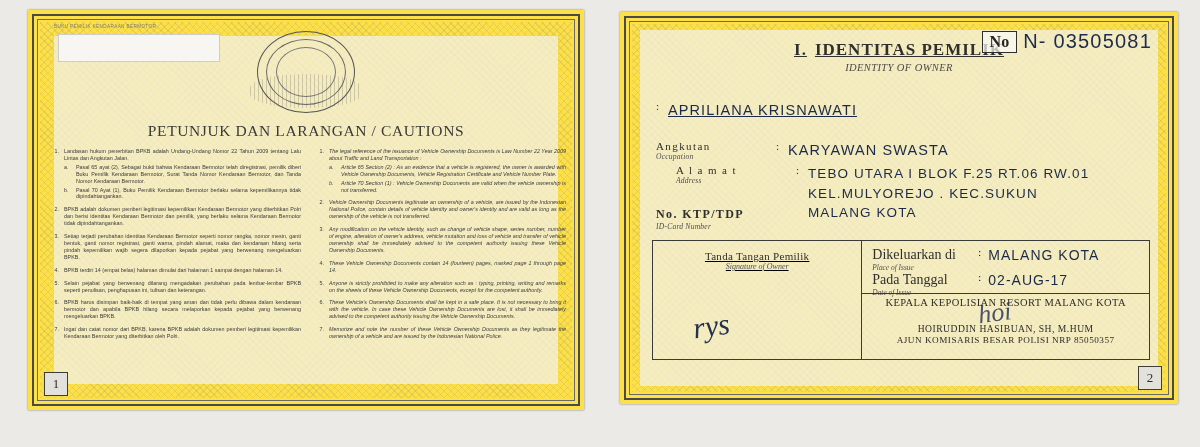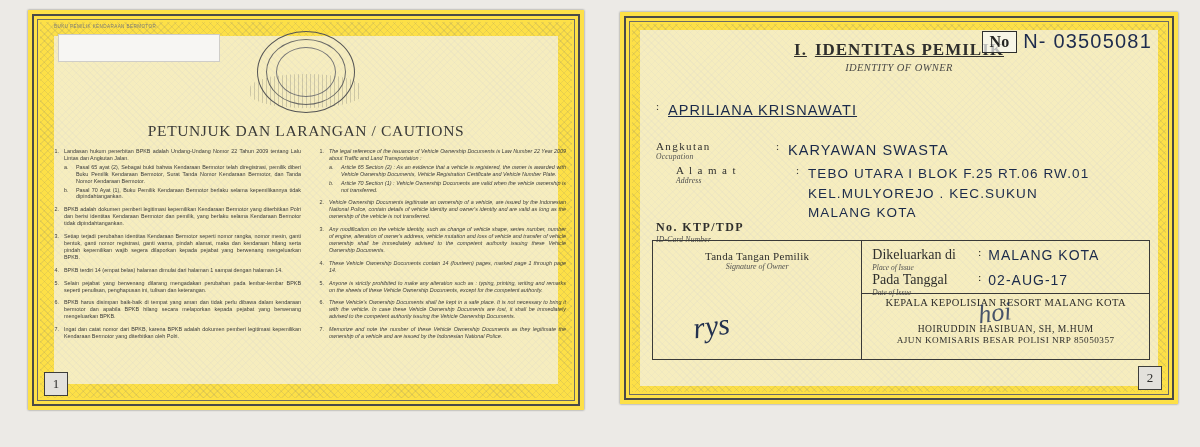--- a/index.html
+++ b/index.html
@@ -151,31 +151,31 @@
   .flabel .id{font-size:11px;letter-spacing:1.4px;color:#2f2f2d;}
   .flabel .en{font-size:7.6px;font-style:italic;color:#4f4f4d;letter-spacing:.2px;}
   .fcolon{width:12px;flex:none;font-size:11px;color:#2f2f2d;}
   .fval{
     font-family:"Liberation Sans",sans-serif;
     font-size:14.5px;letter-spacing:1.1px;color:#1b2a4a;
     line-height:1.45;
   }
   .fval.small{font-size:13.5px;}
 
-  .ktp-row{position:absolute;left:36px;top:208px;display:flex;align-items:flex-end;}
+  .ktp-row{position:absolute;left:36px;top:195px;display:flex;align-items:flex-end;}
   .ktp-row .flabel{width:118px;}
   .ktp-row .flabel .id{font-size:12px;font-weight:bold;}
 
   .sigbox{
     position:absolute;left:32px;top:228px;right:28px;height:118px;
     border:1.2px solid #3a3a38;
     display:flex;
   }
   .sig-left{
-    width:42%;border-right:1.2px solid #3a3a38;position:relative;
+    width:42%;border-right:1.2px solid #3a3a38;position:relative;text-decoration:underline;
   }
   .sig-left .cap{
     text-align:center;padding-top:9px;
   }
   .sig-left .cap .id{font-size:11px;color:#2f2f2d;letter-spacing:.3px;}
   .sig-left .cap .en{font-size:8px;font-style:italic;color:#50504e;}
   .sig-scribble{
     position:absolute;left:40px;bottom:16px;
     font-size:30px;color:#24324f;
     font-family:"Liberation Serif",serif;font-style:italic;

